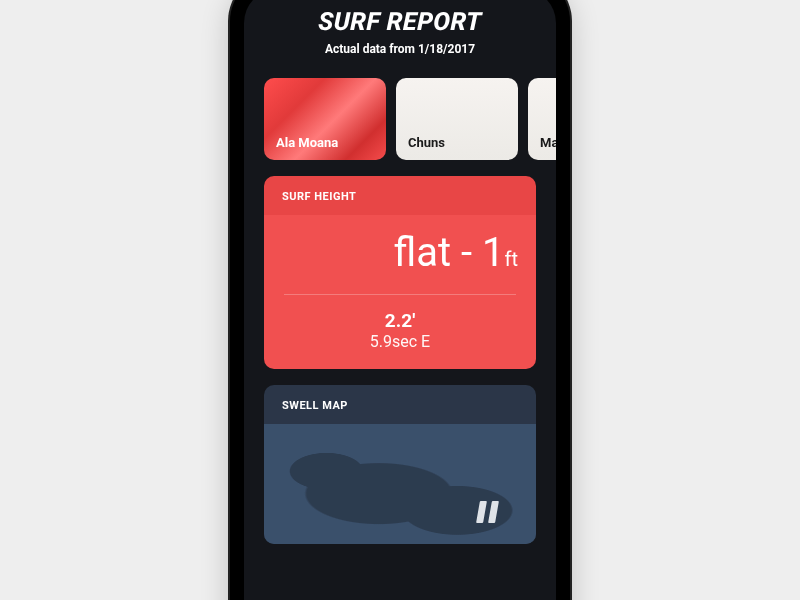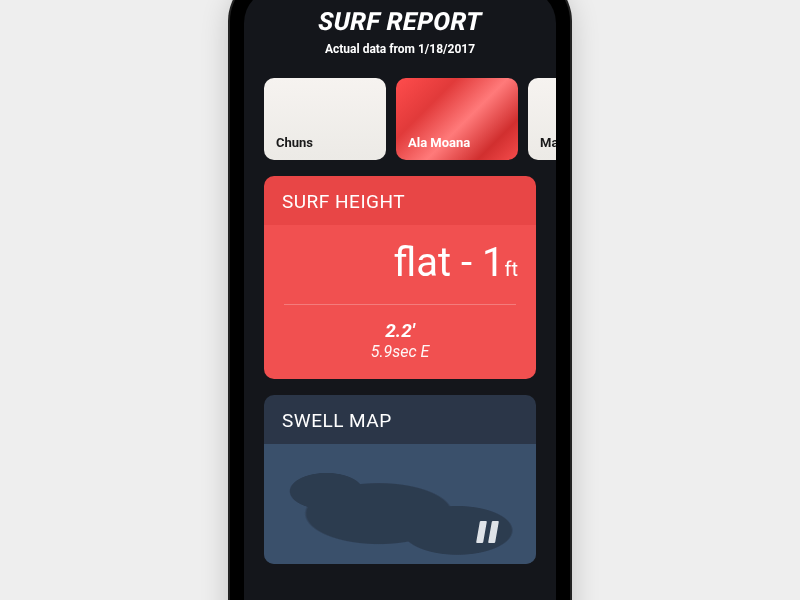--- a/index.html
+++ b/index.html
@@ -79,39 +79,38 @@
     background: linear-gradient(180deg, #f6f3f0 0%, #eceae6 100%);
     color: #1a1a1a;
   }
   .card {
     margin: 16px 20px 0 20px;
     border-radius: 10px;
     overflow: hidden;
   }
   .card-head {
     padding: 14px 18px 12px 18px;
-    font-weight: 400;
-    font-size: 19px;
+    font-weight: 700;
+    font-size: 11px;
     letter-spacing: 0.5px;
   }
   .surf-card .card-head { background: #e84646; color: #fff; }
   .surf-card .card-body { background: #f15050; color: #fff; padding: 8px 18px 18px 18px; }
   .height {
     text-align: right;
     font-size: 40px;
     font-weight: 400;
     padding: 6px 0 18px 0;
   }
   .height .ft { font-size: 20px; }
   .divider { height: 1px; background: rgba(255,255,255,0.25); margin: 0 2px 14px 2px; }
   .readings {
     display: flex;
     justify-content: flex-end;
     padding: 0 6px;
-    font-style: italic;
   }
   .reading { text-align: center; flex: 1; }
   .reading .val { font-size: 19px; font-weight: 700; }
   .reading .meta { font-size: 16px; font-weight: 400; margin-top: 0; opacity: 0.95; }
   .swell-card { background: #2b3648; }
   .swell-card .card-head { color: #fff; }
   .swell-body {
     height: 120px;
     position: relative;
     background: #3a506b;
@@ -148,25 +147,25 @@
 <body>
 
 <div class="phone">
   <div class="screen">
     <div class="content">
 
       <div class="title">SURF REPORT</div>
       <div class="subtitle">Actual data from 1/18/2017</div>
 
       <div class="spots">
+        <div class="spot sel">
+          <span>Ala Moana</span>
+        </div>
         <div class="spot alt">
           <span>Chuns</span>
-        </div>
-        <div class="spot sel">
-          <span>Ala Moana</span>
         </div>
         <div class="spot alt2">
           <span>Maka</span>
         </div>
       </div>
 
       <div class="card surf-card">
         <div class="card-head">SURF HEIGHT</div>
         <div class="card-body">
           <div class="height">

